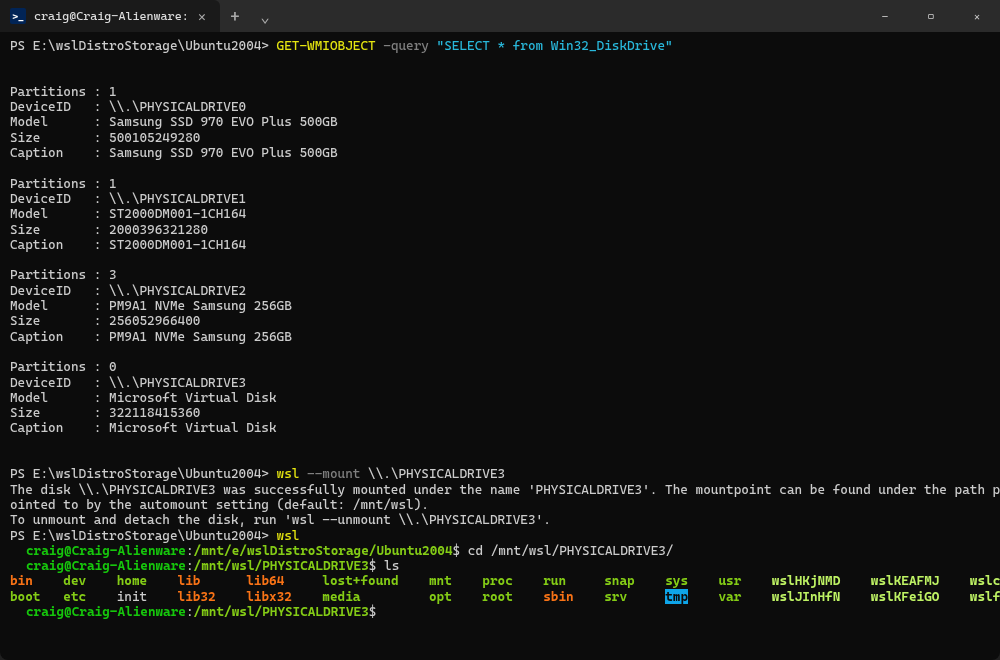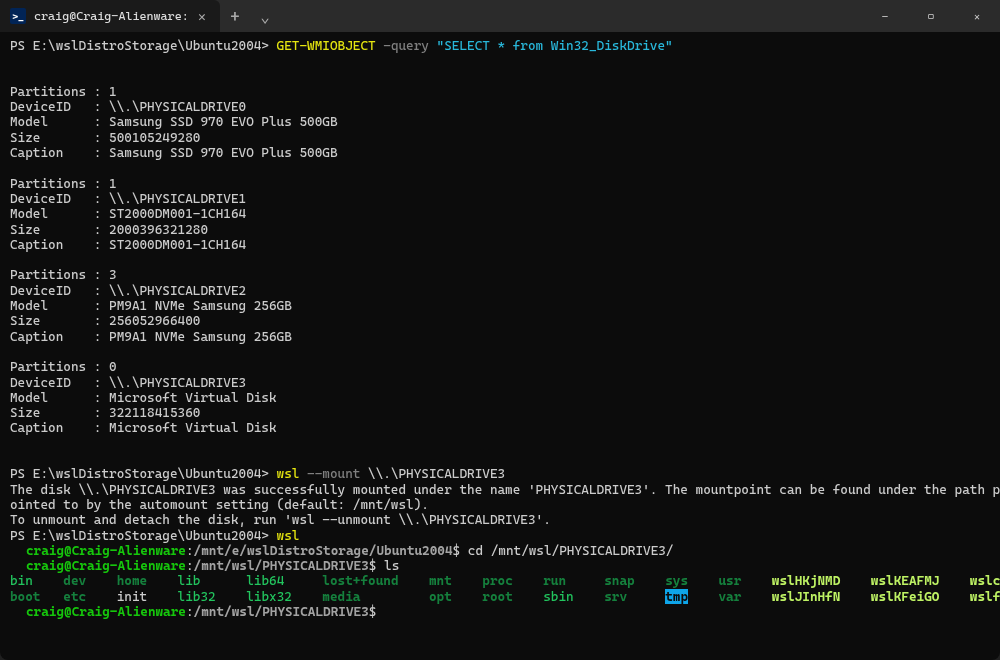--- a/index.html
+++ b/index.html
@@ -92,23 +92,23 @@
     line-height: 15.3px;
     white-space: pre;
     overflow: hidden;
     border-radius: 0 0 8px 8px;
   }
   .ps-prompt { color: #cccccc; }
   .cmd-yellow { color: #e5e510; }
   .cmd-grey { color: #808080; }
   .cmd-cyan { color: #29b8db; }
   .bash-user { color: #16c60c; font-weight: bold; margin-left: 16px; }
-  .bash-path { color: #a3a3a3; font-weight: bold; }
-  .ls-dir { color: #15803d; font-weight: bold; text-align: right; }
-  .ls-link { color: #22c55e; font-weight: normal; }
+  .bash-path { color: #84cc16; font-weight: bold; }
+  .ls-dir { color: #84cc16; font-weight: bold; text-align: right; }
+  .ls-link { color: #f97316; font-weight: bold; }
   .ls-sticky { background: #0ea5e9; color: #0c0c0c; font-weight: bold; }
   .ls-other { color: #bef264; font-weight: bold; }
 </style>
 </head>
 <body>
 
 <div class="titlebar">
   <div class="tab">
     <div class="ps-icon">&gt;_</div>
     <div class="tab-title">craig@Craig-Alienware: /mnt/w</div>

